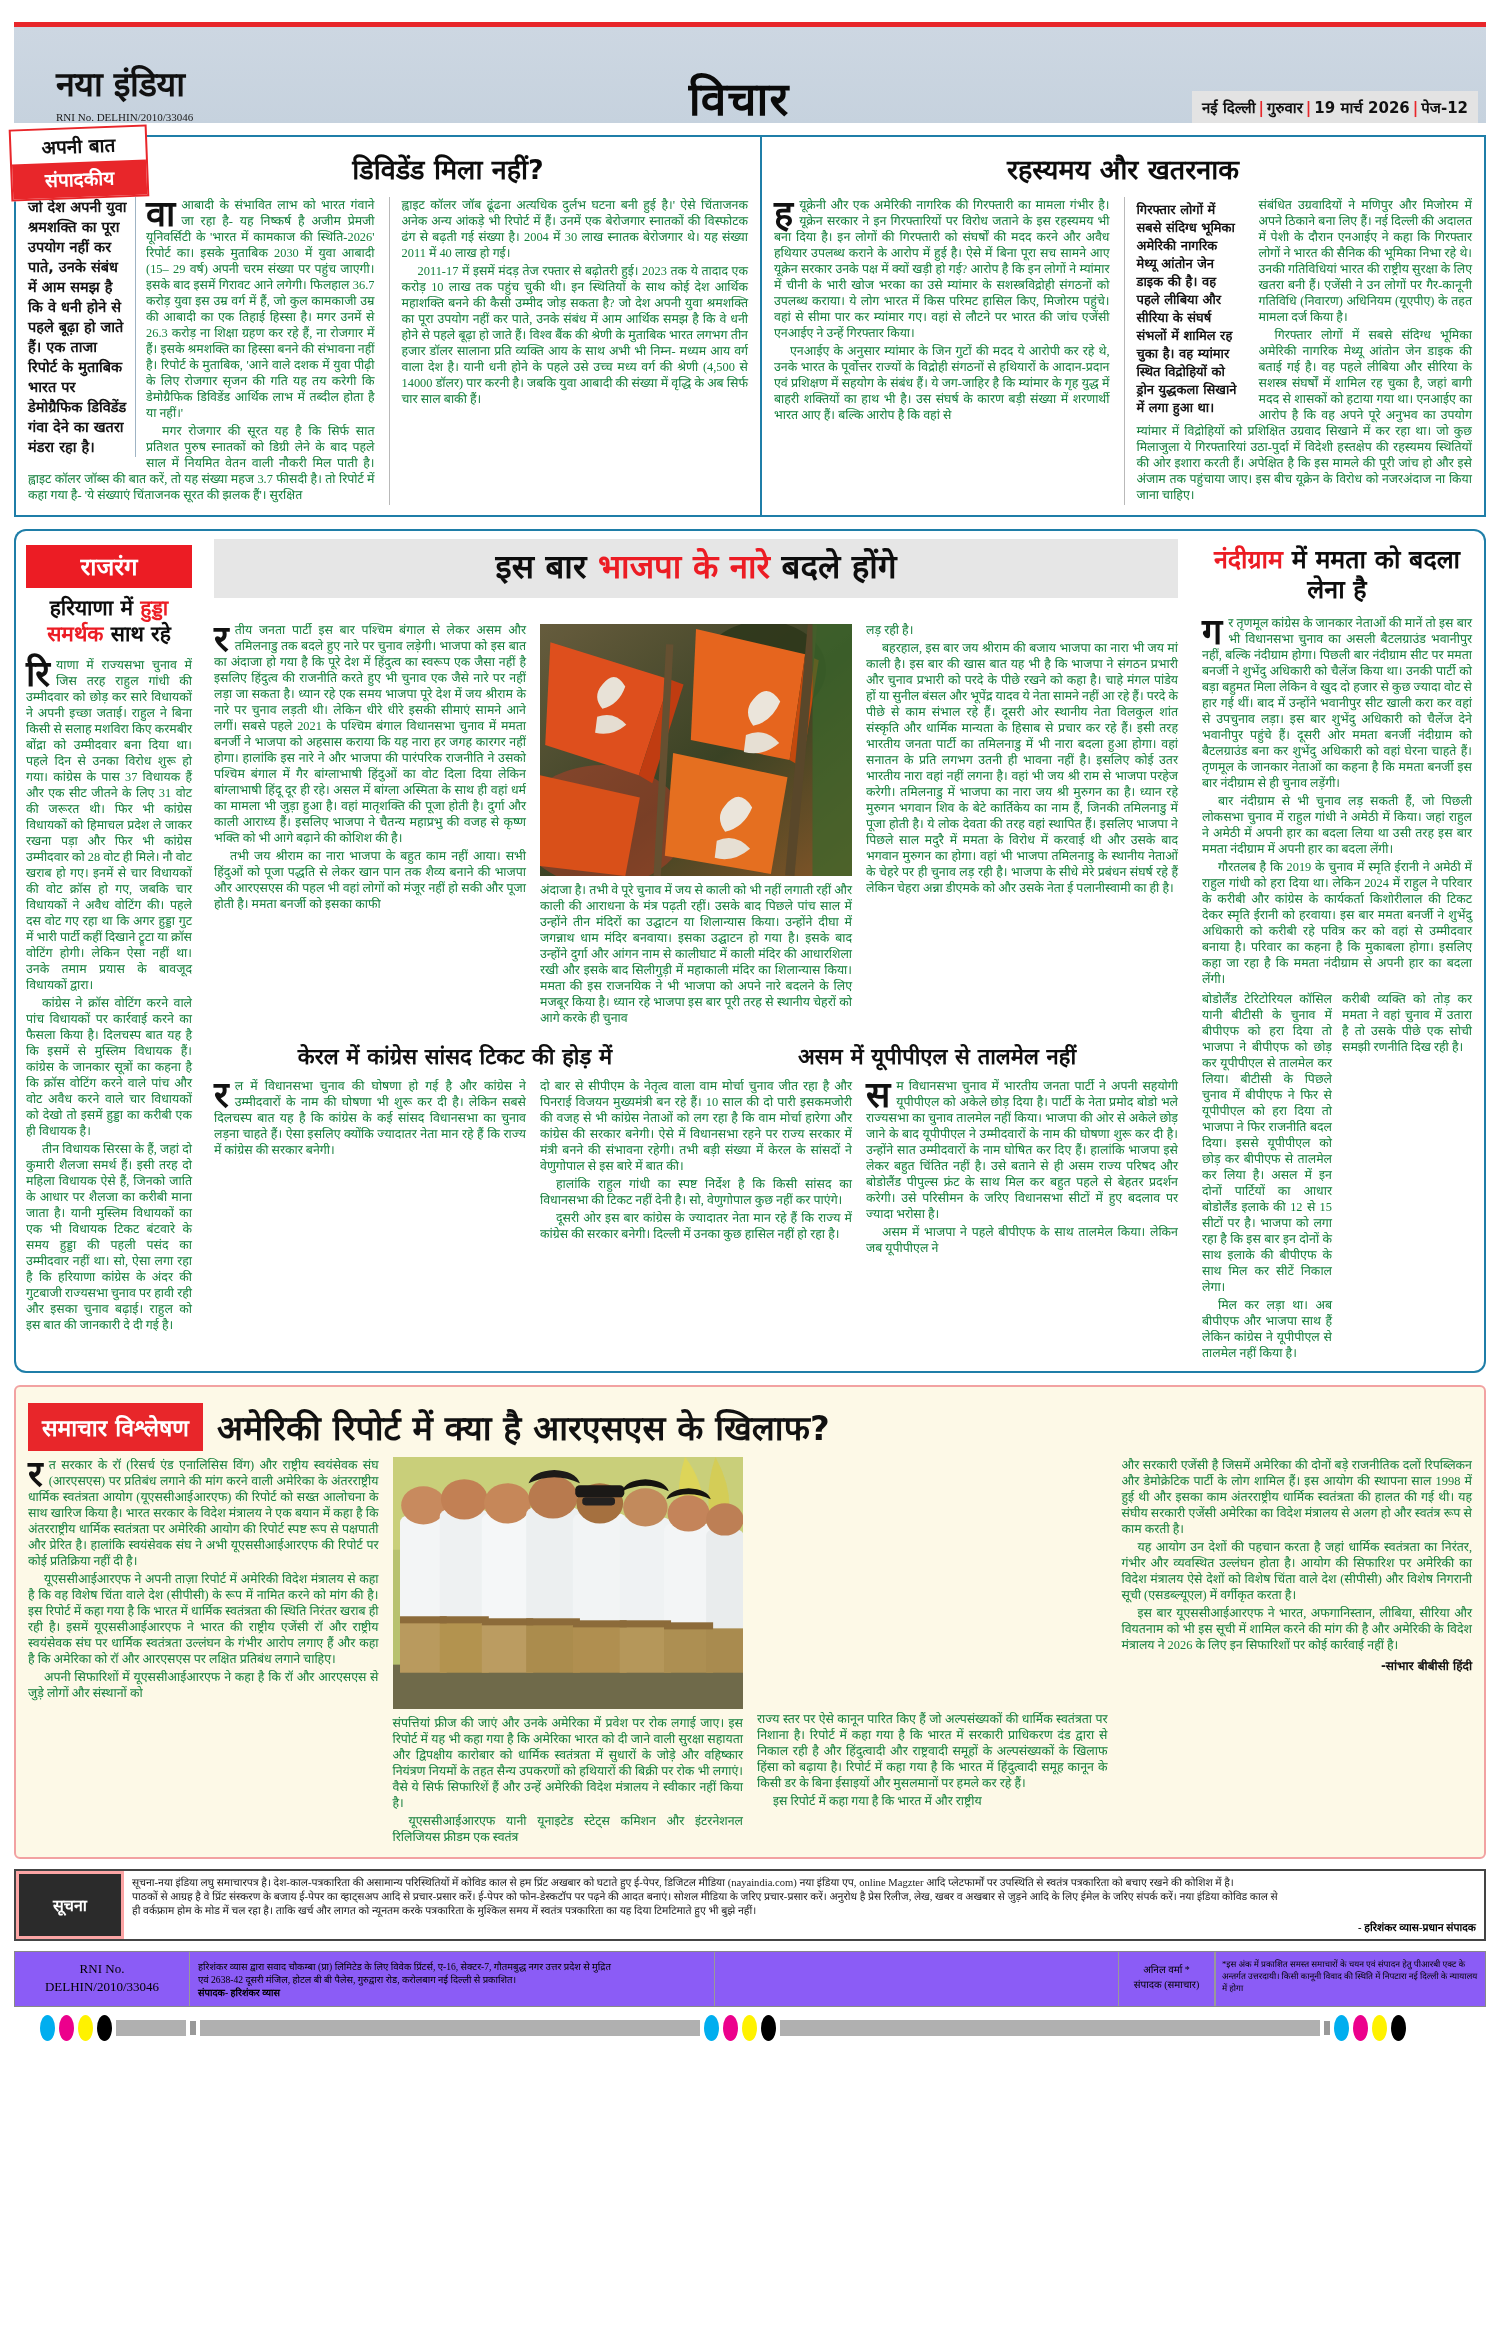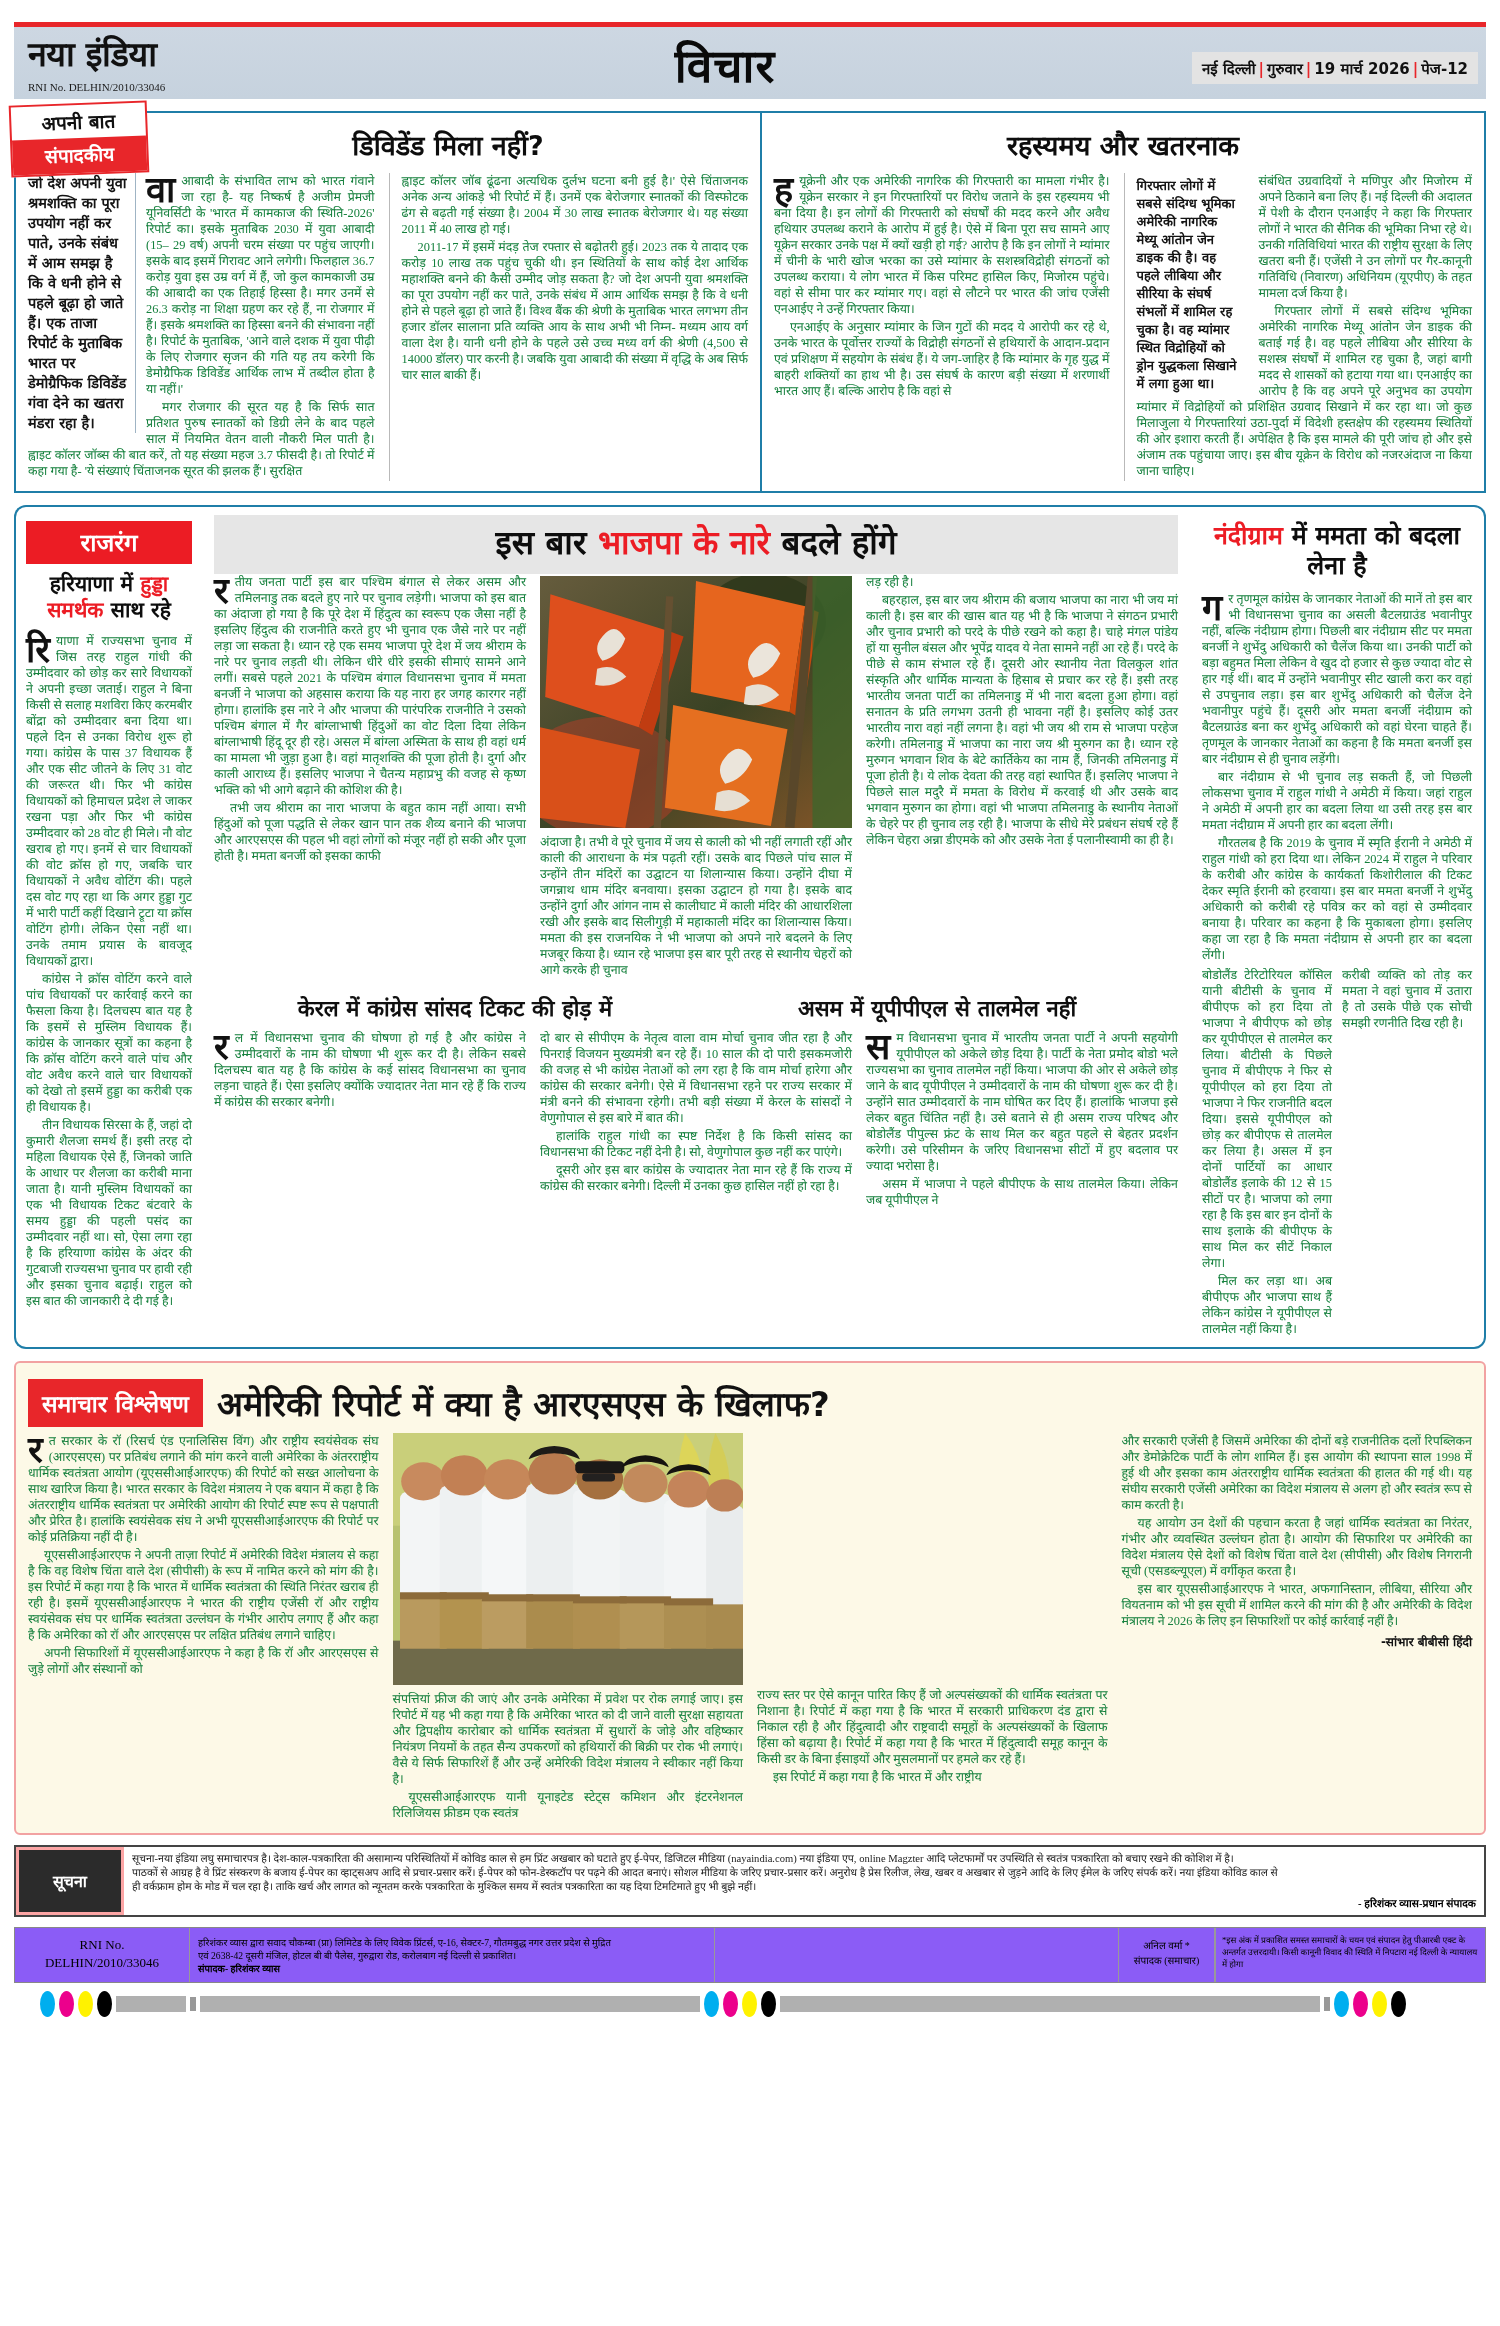--- a/index.html
+++ b/index.html
@@ -8,23 +8,23 @@
     width: 1500px; height: 2326px;
     background: #ffffff;
     font-family: "Liberation Serif", "DejaVu Serif", serif;
     overflow: hidden;
   }
   .page { width: 1500px; height: 2326px; position: relative; background:#fff; padding: 0 14px; }
 
   
   .masthead-rule { height: 5px; background:#e8262a; margin: 22px 0 0 0; }
   .masthead {
-    position: relative; height: 72px;
+    position: relative; height: 96px;
     background: linear-gradient(180deg,#cdd7e2 0%, #c6d2de 100%);
-    display:flex; align-items:center;
+    display:flex; align-items:flex-end;padding-left:28px;
   }
   .mast-left { width: 300px; padding: 4px 0 0 14px; }
   .mast-logo {
     font-family:"DejaVu Sans", sans-serif;
     font-weight: 900; font-size: 34px; color:#111; letter-spacing:-0.5px;
     line-height: 1.0;
   }
   .mast-rni { font-size: 11px; color:#1a1a1a; margin-top: 10px; font-family:"Liberation Serif", serif; }
   .mast-center { flex:1; text-align:center; }
   .mast-title {
@@ -85,21 +85,21 @@
   .mid { display:flex; margin-top: 12px; }
   .mid-left { width: 188px; border:2px solid #1f7ea8; border-right:none; border-radius:12px 0 0 12px; padding: 10px 10px 8px; position:relative; }
   .mid-center { flex:1; border-top:2px solid #1f7ea8; border-bottom:2px solid #1f7ea8; padding: 8px 12px; }
   .mid-right { width: 296px; border:2px solid #1f7ea8; border-left:none; border-radius:0 12px 12px 0; padding: 10px 12px 8px; }
 
   .rb {
     background:#ec1c24; color:#fff; font-family:"DejaVu Sans",sans-serif; font-weight:900;
     font-size: 24px; text-align:center; padding: 4px 0 6px; margin: 4px 0 8px;
   }
   .mid-left-hl { font-size: 21px; text-align:center; line-height:1.22; margin-bottom:10px; }
-  .mid-center-hl { font-size: 33px; background:#e6e6e6; padding: 10px 4px 12px; margin-bottom: 0; }
+  .mid-center-hl { font-size: 33px; background:#e6e6e6; padding: 10px 4px 12px; margin-bottom: 24px; }
   .mid-right-hl { font-size: 25px; line-height:1.2; padding: 4px 0 10px; }
 
   .photo { background:#ccc; position:relative; overflow:hidden; }
   .photo-bjp { width: 100%; height: 252px; margin: 2px 0 6px; }
   .photo-rss { width: 100%; height: 252px; margin: 0 0 6px; }
 
   
   .flagimg { width:100%; height:100%; display:block; }
 
   .subhl-row { display:flex; margin-top: 6px; }

